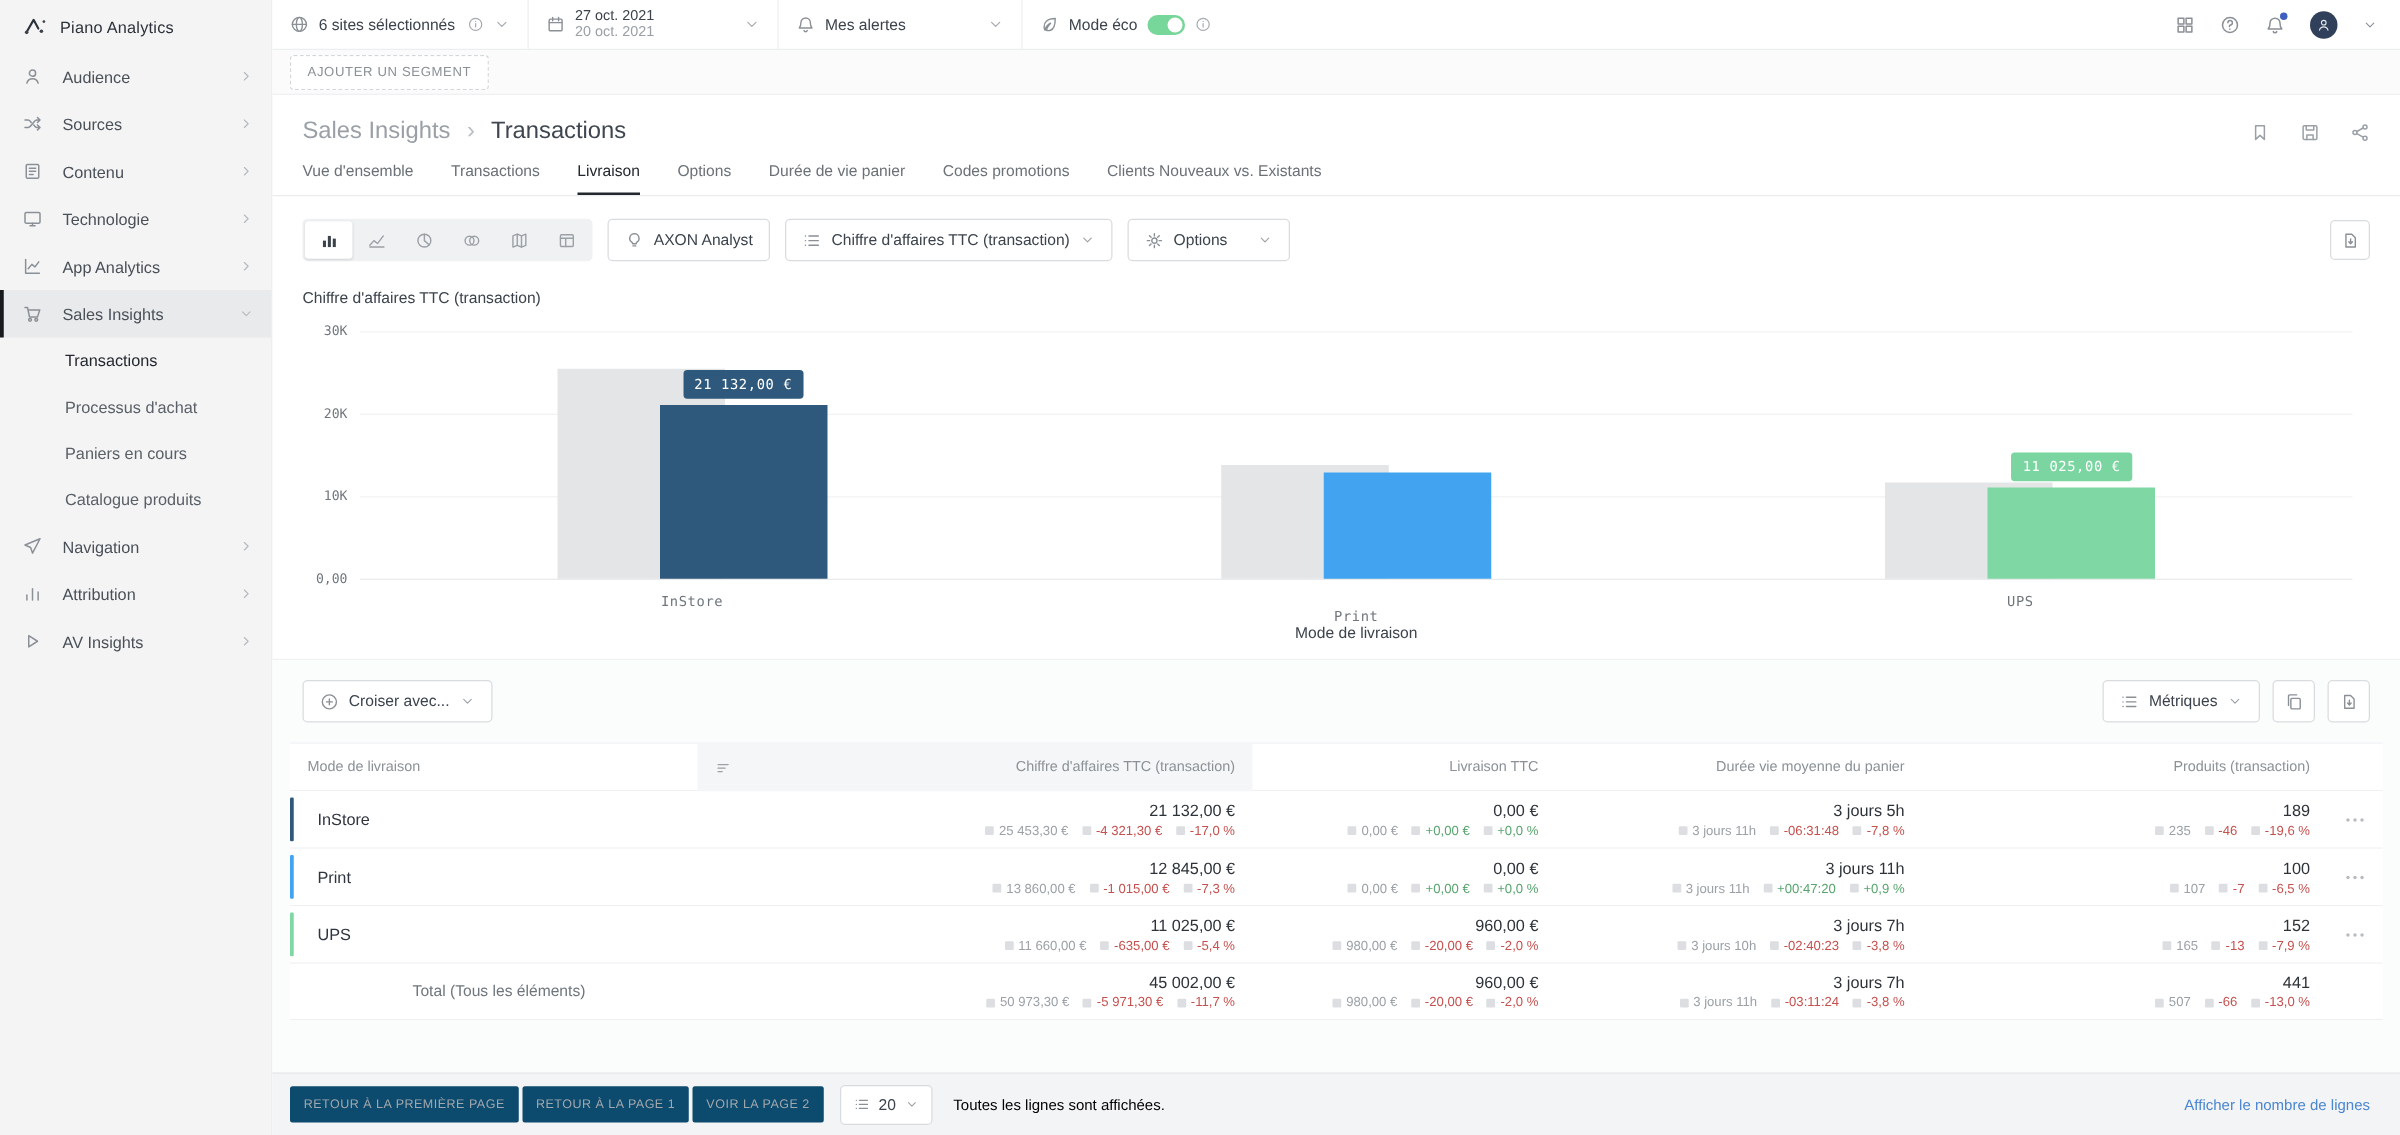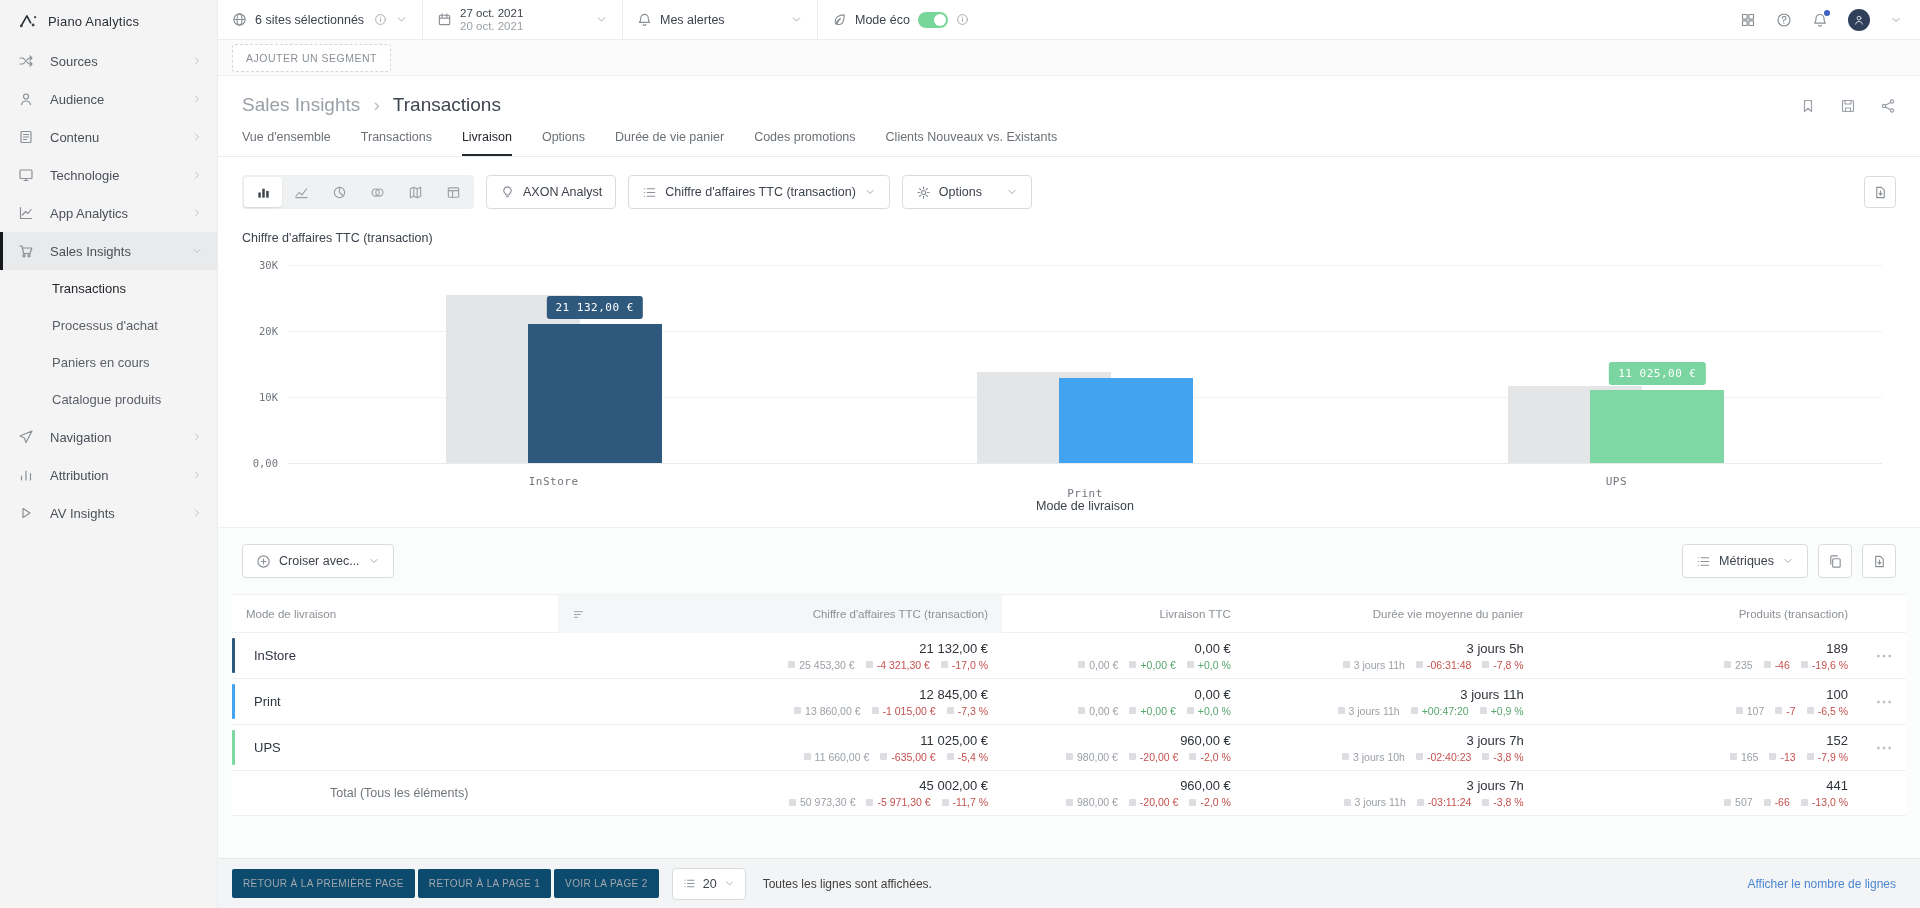--- a/index.html
+++ b/index.html
@@ -123,21 +123,21 @@
   .more-btn .ico { width:16px; height:16px; }
   .trow.total { height:44px; border-bottom:none; background:#fff; }
   .trow.total .dimcell { justify-content:center; padding-right:14px; color:#6f767d; font-size:12.5px; }
 
   
   .footer { height:50px; background:#f3f4f5; border-top:1px solid #e5e7e9; display:flex; align-items:center; gap:3px; padding:0 24px 0 14px; }
   .pg-btn { font-size:10px; letter-spacing:.4px; color:#a2a7ac; background:#0c4a6e; border:none; border-radius:2px; padding:9px 11px; cursor:pointer; white-space:nowrap; }
   .rpp { display:flex; align-items:center; gap:7px; height:32px; background:#fff; border:1px solid #d9dcde; border-radius:4px; padding:0 10px; margin-left:10px; cursor:pointer; }
   .rpp .ico { width:13px; height:13px; color:#8a9096; }
   .rpp .num { font-size:12.5px; color:#3c434c; }
-  .pg-status { font-size:12px; color:#404040; margin-left:14px; }
+  .pg-status { font-size:12px; color:#000000; margin-left:14px; }
   .pg-link { margin-left:auto; font-size:12px; color:#4a86d1; cursor:pointer; text-decoration:none; }
 
   .ico svg { display:block; width:100%; height:100%; fill:none; stroke:currentColor; stroke-width:1.2; stroke-linecap:round; stroke-linejoin:round; }
   .ico svg .f { fill:currentColor; stroke:none; }
 </style>
 </head>
 <body>
 
 <div class="app">
 
@@ -150,38 +150,38 @@
             <circle class="f" cx="13.6" cy="12.6" r="1.3" fill="#2b3138"></circle>
             <circle class="f" cx="15.4" cy="5.6" r="1" fill="#2b3138"></circle>
           </svg>
       </span>
       <span class="logo-text">Piano Analytics</span>
     </div>
     <nav id="sidebar-nav">
         <div class="nav-item">
           <span class="ico nav-ico">
             <svg viewBox="0 0 16 16">
-              <path d="M2 11h2.5C7 11 9 5 11.5 5H14M2 5h2.5c1 0 1.8 1 2.5 2m2 2c.8 1 1.6 2 2.5 2H14M12 3l2 2-2 2M12 9l2 2-2 2"></path>
-            </svg>
-          </span>
-          <span class="nav-label">Sources</span>
+              <circle cx="8" cy="5.5" r="2.5"></circle>
+              <path d="M3.5 13.5c.6-2.4 2.3-3.5 4.5-3.5s3.9 1.1 4.5 3.5"></path>
+            </svg>
+          </span>
+          <span class="nav-label">Audience</span>
           <span class="ico chev">
             <svg viewBox="0 0 16 16">
               <path d="M6 4l4 4-4 4"></path>
             </svg>
           </span>
         </div>
         <div class="nav-item">
           <span class="ico nav-ico">
             <svg viewBox="0 0 16 16">
-              <circle cx="8" cy="5.5" r="2.5"></circle>
-              <path d="M3.5 13.5c.6-2.4 2.3-3.5 4.5-3.5s3.9 1.1 4.5 3.5"></path>
-            </svg>
-          </span>
-          <span class="nav-label">Audience</span>
+              <path d="M2 11h2.5C7 11 9 5 11.5 5H14M2 5h2.5c1 0 1.8 1 2.5 2m2 2c.8 1 1.6 2 2.5 2H14M12 3l2 2-2 2M12 9l2 2-2 2"></path>
+            </svg>
+          </span>
+          <span class="nav-label">Sources</span>
           <span class="ico chev">
             <svg viewBox="0 0 16 16">
               <path d="M6 4l4 4-4 4"></path>
             </svg>
           </span>
         </div>
         <div class="nav-item">
           <span class="ico nav-ico">
             <svg viewBox="0 0 16 16">
               <rect x="3" y="2.5" width="10" height="11" rx="1"></rect>

